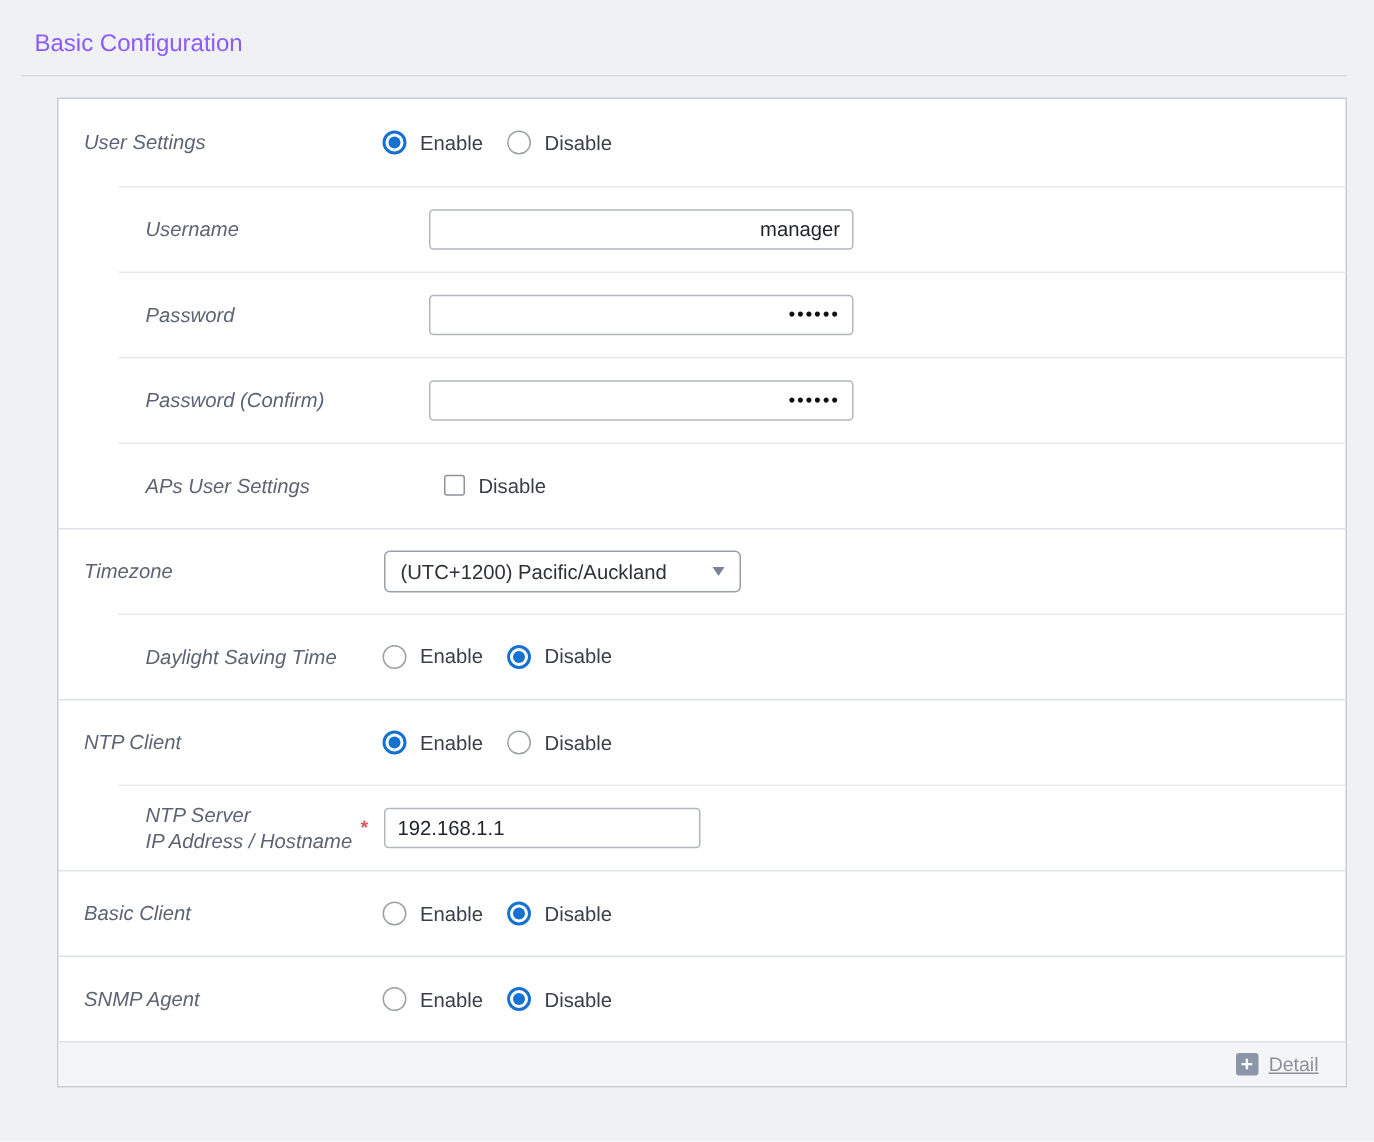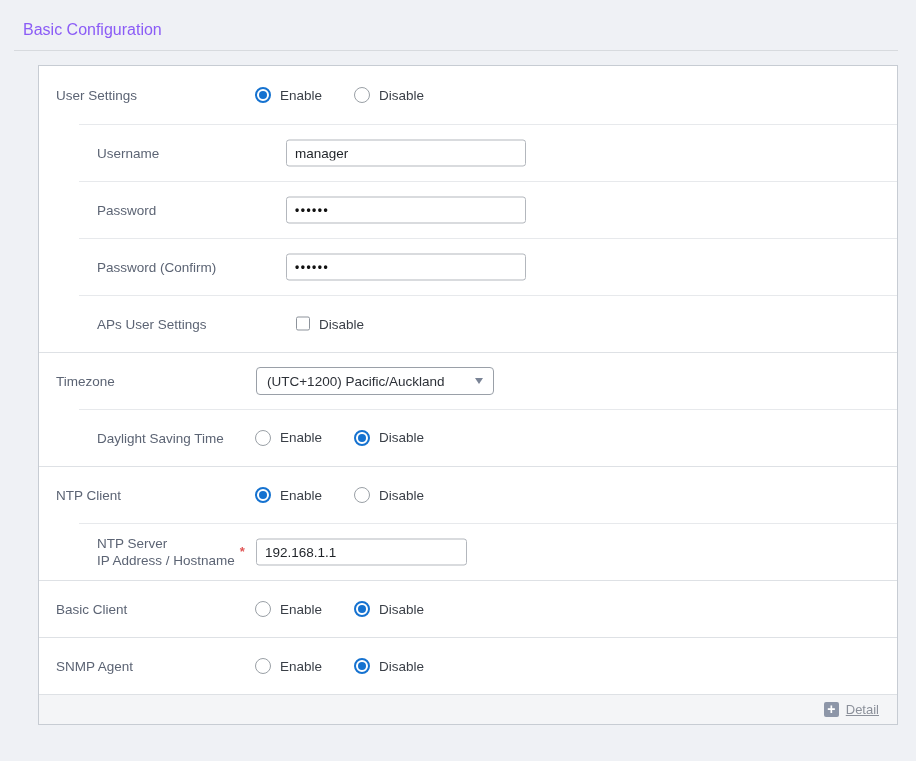--- a/index.html
+++ b/index.html
@@ -26,31 +26,31 @@
   .h58 { height: 58px; }
   .h57 { height: 57px; }
   .hfoot { height: 30px; }
   .dt-full { border-top: 1px solid #dee1e5; }
   .dt-ind::before {
     content: ""; position: absolute; left: 40px; right: 0; top: 0; height: 1px;
     background: #e7e9ec;
   }
   .label {
     position: absolute; top: 50%; transform: translateY(-50%);
-    font-size: 13.5px; color: #5c6474; white-space: nowrap;
+    font-size: 13.5px; color: #5c6474; white-space: nowrap; font-style: italic;
   }
   .l1 { left: 17px; }
   .l2 { left: 58px; }
   .control { position: absolute; top: 50%; transform: translateY(-50%); }
   .c-radio { left: 216px; display: flex; align-items: center; }
   .c-input-user { left: 247px; }
   .c-check { left: 257px; display: flex; align-items: center; }
   .c-select { left: 217px; }
   .c-input-ntp { left: 217px; }
-  .radio-item { display: flex; align-items: center; margin-right: 32px; cursor: pointer; }
+  .radio-item { display: flex; align-items: center; margin-right: 16px; cursor: pointer; }
   .radio-item:last-child { margin-right: 0; }
   .radio {
     width: 16px; height: 16px; border-radius: 50%;
     border: 1px solid #9aa0a6; background: #fff;
     position: relative; display: inline-block; flex: 0 0 auto;
   }
   .radio.checked { border: 2px solid #1572d0; }
   .radio.checked::after {
     content: ""; position: absolute; left: 2px; top: 2px; right: 2px; bottom: 2px;
     border-radius: 50%; background: #1572d0;
@@ -59,21 +59,21 @@
   .checkbox {
     width: 14px; height: 14px; border: 1px solid #8d939b; border-radius: 2px;
     background: #fff; display: inline-block; flex: 0 0 auto; cursor: pointer;
   }
   .text-input {
     height: 27px; border: 1px solid #b3b7bd; border-radius: 3px;
     font-family: "Liberation Sans", "DejaVu Sans", sans-serif;
     font-size: 13.5px; color: #1f2328; padding: 0 8px; background: #fff;
     outline: none; display: block;
   }
-  .w-user { width: 240px; }
+  .w-user { width: 283px; text-align: right; }
   .w-ntp { width: 211px; }
   .masked { font-size: 12px; letter-spacing: 1.5px; font-weight: bold; color: #111; }
   .select {
     width: 238px; height: 28px; border: 1px solid #9aa0a8; border-radius: 4px;
     background: #fff; display: flex; align-items: center; padding: 1px 10px;
     cursor: pointer;
   }
   .select-value { flex: 1; font-size: 13.5px; color: #2d3138; white-space: nowrap; overflow: hidden; }
   .caret {
     width: 0; height: 0; flex: 0 0 auto;

